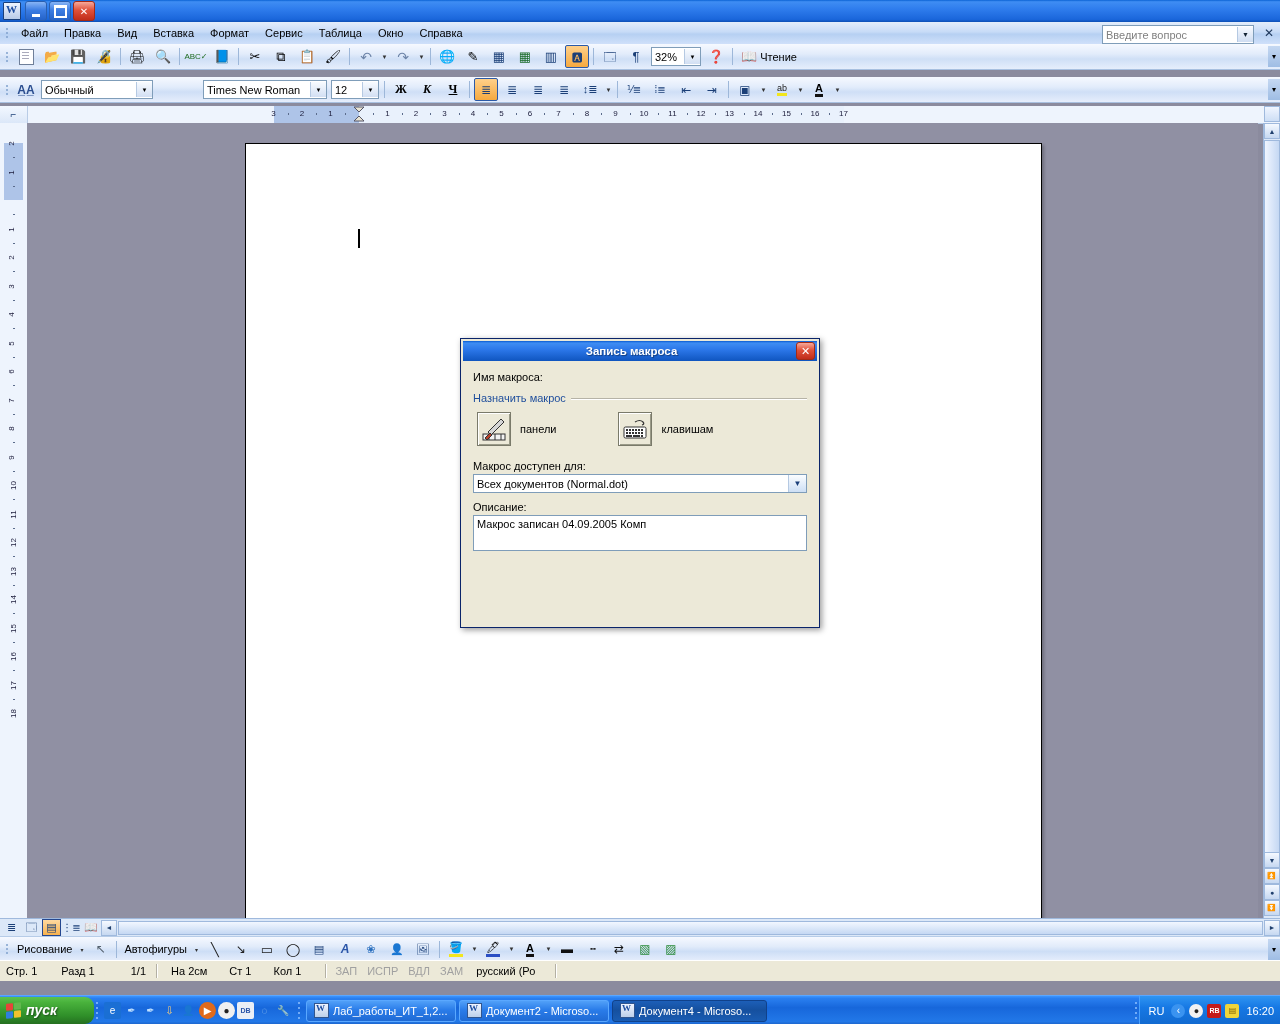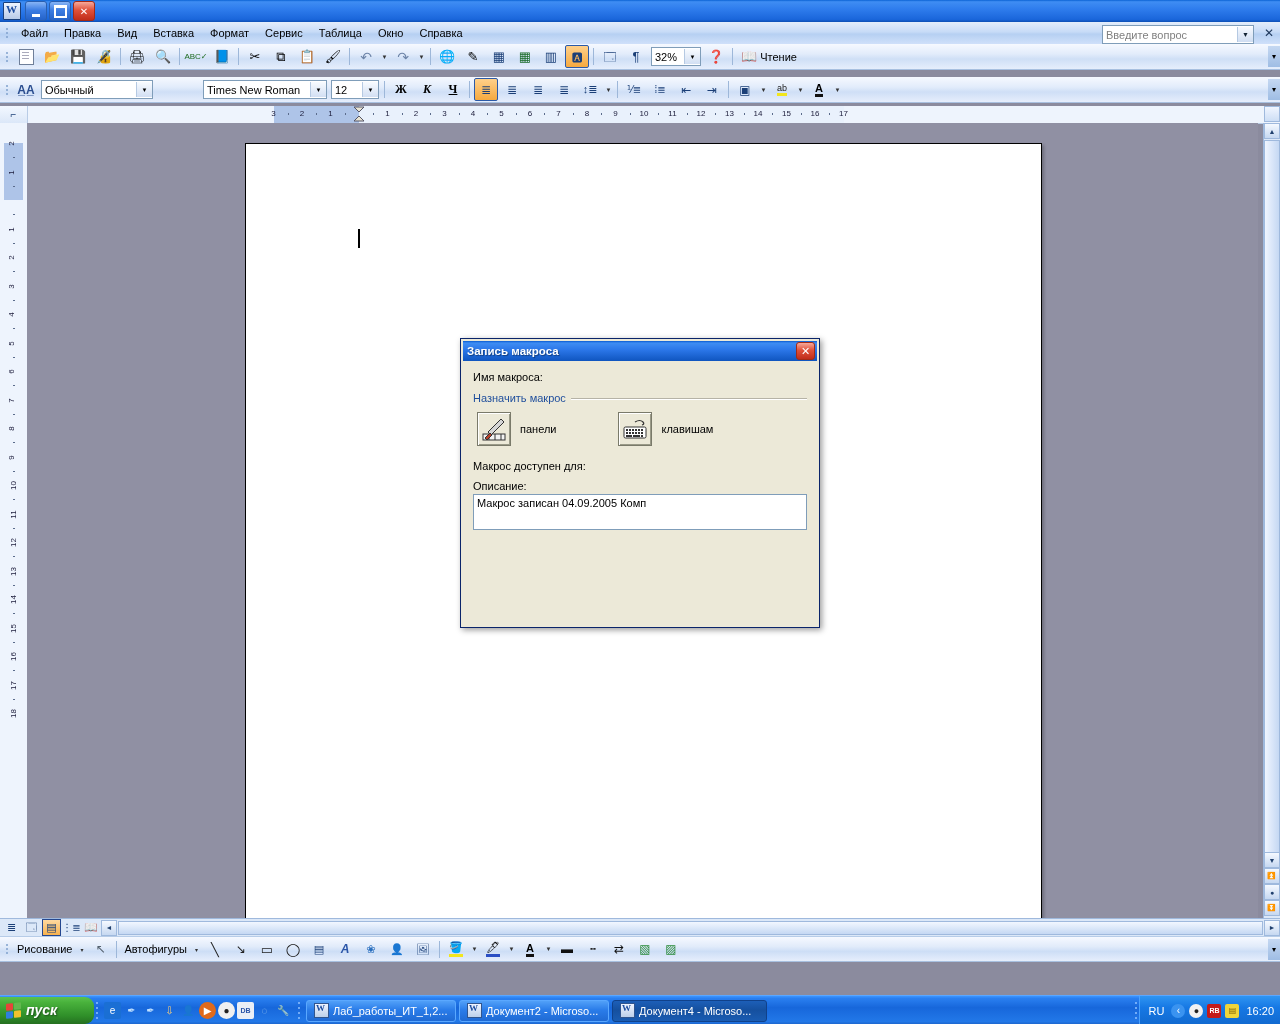--- a/index.html
+++ b/index.html
@@ -147,21 +147,21 @@
      background:linear-gradient(to bottom,#2f95f2,#1678e4 40%,#1169cf);border-left:1px solid #4aa2ff;flex:none;}
   .tray .ru{color:#fff;font-size:11px;padding:0 3px;}
   .tray .ti{width:14px;height:14px;display:flex;align-items:center;justify-content:center;font-size:10px;border-radius:2px;}
   .clock{color:#fff;font-size:11px;padding-left:3px;}
 
   
   .dialog{position:absolute;left:460px;top:338px;width:360px;height:290px;
     background:#ece9d8;border:1px solid #0a246a;box-shadow:2px 2px 6px rgba(0,0,0,.4);box-sizing:border-box;}
   .dlg-title{height:20px;margin:2px;display:flex;align-items:center;
     background:linear-gradient(to bottom,#0a5ad0 0%,#3f8df3 10%,#2b76e8 45%,#0f55bf 100%);}
-  .dlg-title .t{color:#fff;font-weight:bold;font-size:11.5px;padding-left:4px;flex:1;text-shadow:1px 1px 1px rgba(0,0,0,.4);}
+  .dlg-title .t{color:#fff;font-weight:bold;font-size:11.5px;padding-left:4px;flex:1;text-shadow:1px 1px 1px rgba(0,0,0,.4);text-align:center;}
   .dlg-x{width:17px;height:16px;margin-right:2px;border-radius:3px;border:1px solid #a32a16;
      background:linear-gradient(to bottom,#f7a99b,#e0513a 45%,#c02d1a);color:#fff;font-size:11px;font-weight:bold;
      display:flex;align-items:center;justify-content:center;}
   .dlg-body{position:absolute;left:2px;top:24px;right:2px;bottom:2px;padding:8px 10px;box-sizing:border-box;}
   .lbl{font-size:11px;color:#000;margin-bottom:2px;display:block;}
   .tinput{width:100%;height:17px;background:#fff;border:1px solid #7f9db9;box-sizing:border-box;
      display:flex;align-items:center;font-size:11px;}
   .tinput .selv{background:#316ac5;color:#fff;padding:0 1px;margin-left:1px;}
   .grp{margin-top:9px;}
   .grp-title{font-size:11px;color:#1f4e9c;display:flex;align-items:center;gap:5px;}
@@ -599,20 +599,37 @@
       </div>
     <div class="tbtn">
         <span class="ic" style="font-size:12px;color:#2a8a3a;">▧</span>
       </div>
     <div class="tbtn">
         <span class="ic" style="font-size:12px;color:#2a8a3a;">▨</span>
       </div>
     <div class="toolbar-end">▾</div>
   </div>
 
+  <div class="statusbar">
+    <div class="st-cell">Стр. 1</div>
+    <div class="st-cell" style="padding-left:18px;">Разд 1</div>
+    <div class="st-cell" style="padding-left:30px;">1/1</div>
+    <div class="st-sep"></div>
+    <div class="st-cell" style="padding-left:10px;">На 2см</div>
+    <div class="st-cell" style="padding-left:16px;">Ст 1</div>
+    <div class="st-cell" style="padding-left:16px;">Кол 1</div>
+    <div class="st-sep" style="margin-left:18px;"></div>
+    <div class="st-dim">ЗАП</div>
+    <div class="st-dim">ИСПР</div>
+    <div class="st-dim">ВДЛ</div>
+    <div class="st-dim">ЗАМ</div>
+    <div class="st-cell" style="padding-left:8px;">русский (Ро</div>
+    <div class="st-sep" style="margin-left:14px;"></div>
+    <div style="flex:1;"></div>
+  </div>
 
   <div class="taskbar">
     <div class="startbtn">
       <div class="flag">
         <i style="background:#e8443a"></i>
           <i style="background:#63b84f"></i>
         <i style="background:#2f7fe0"></i>
           <i style="background:#f0c22c"></i>
       </div>
       <div class="lbl">пуск</div>
@@ -723,20 +740,24 @@
                   <rect x="19" y="19" width="2" height="2"></rect>
                 </g>
               </svg>
             </div>
             <div class="alink">клавишам</div>
           </div>
         </div>
       </div>
 
       <label class="lbl" style="margin-top:8px;">Макрос доступен для:</label>
+      <div class="selbox">
+        <div class="v">Всех документов (Normal.dot)</div>
+        <div class="a">▼</div>
+      </div>
 
       <label class="lbl" style="margin-top:8px;">Описание:</label>
       <div class="desc">Макрос записан 04.09.2005 Комп</div>
 
     </div>
   </div>
 
 </div>
 
 </body></html>

